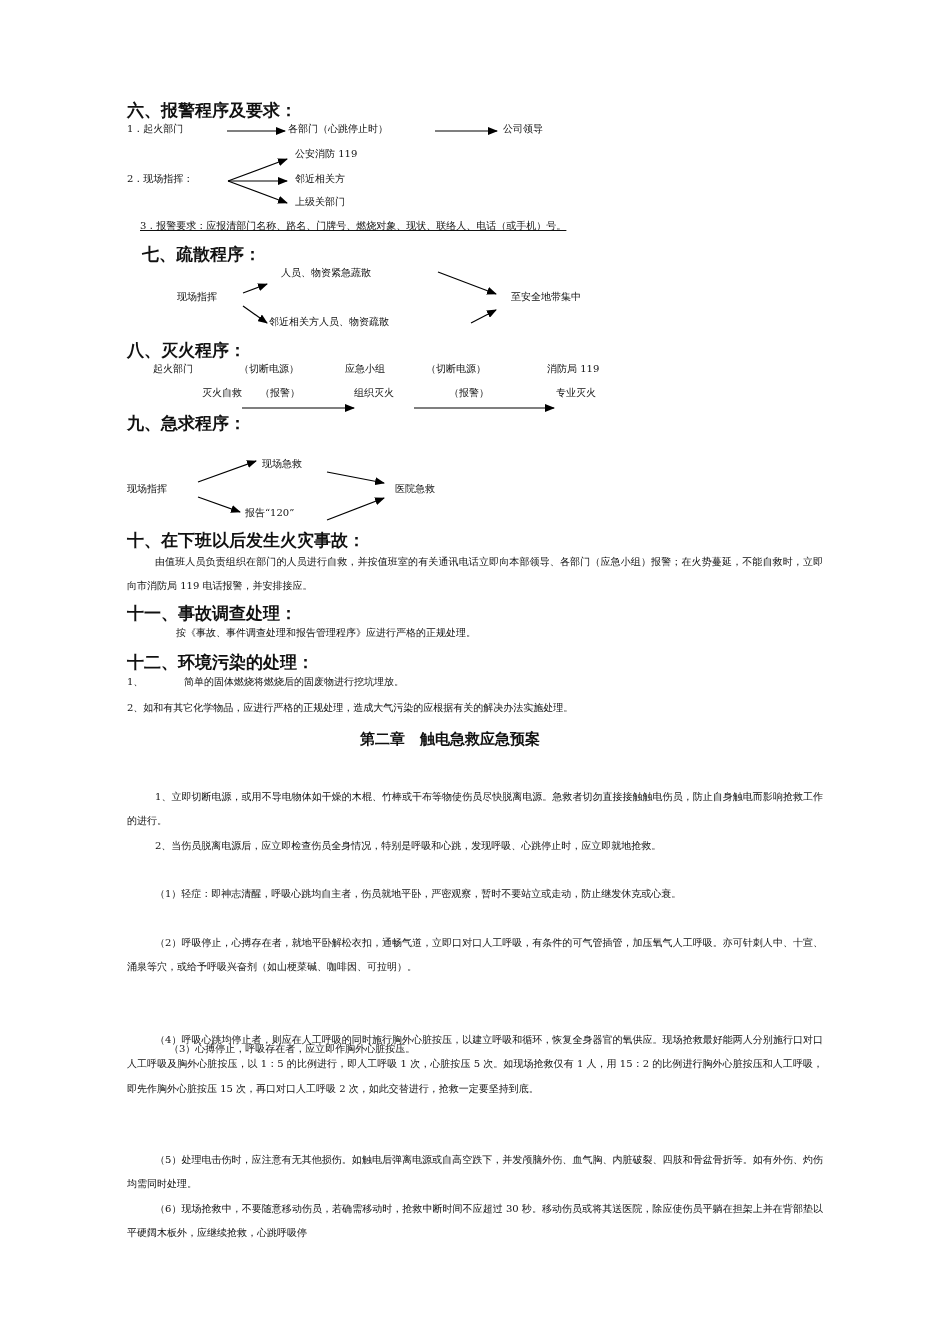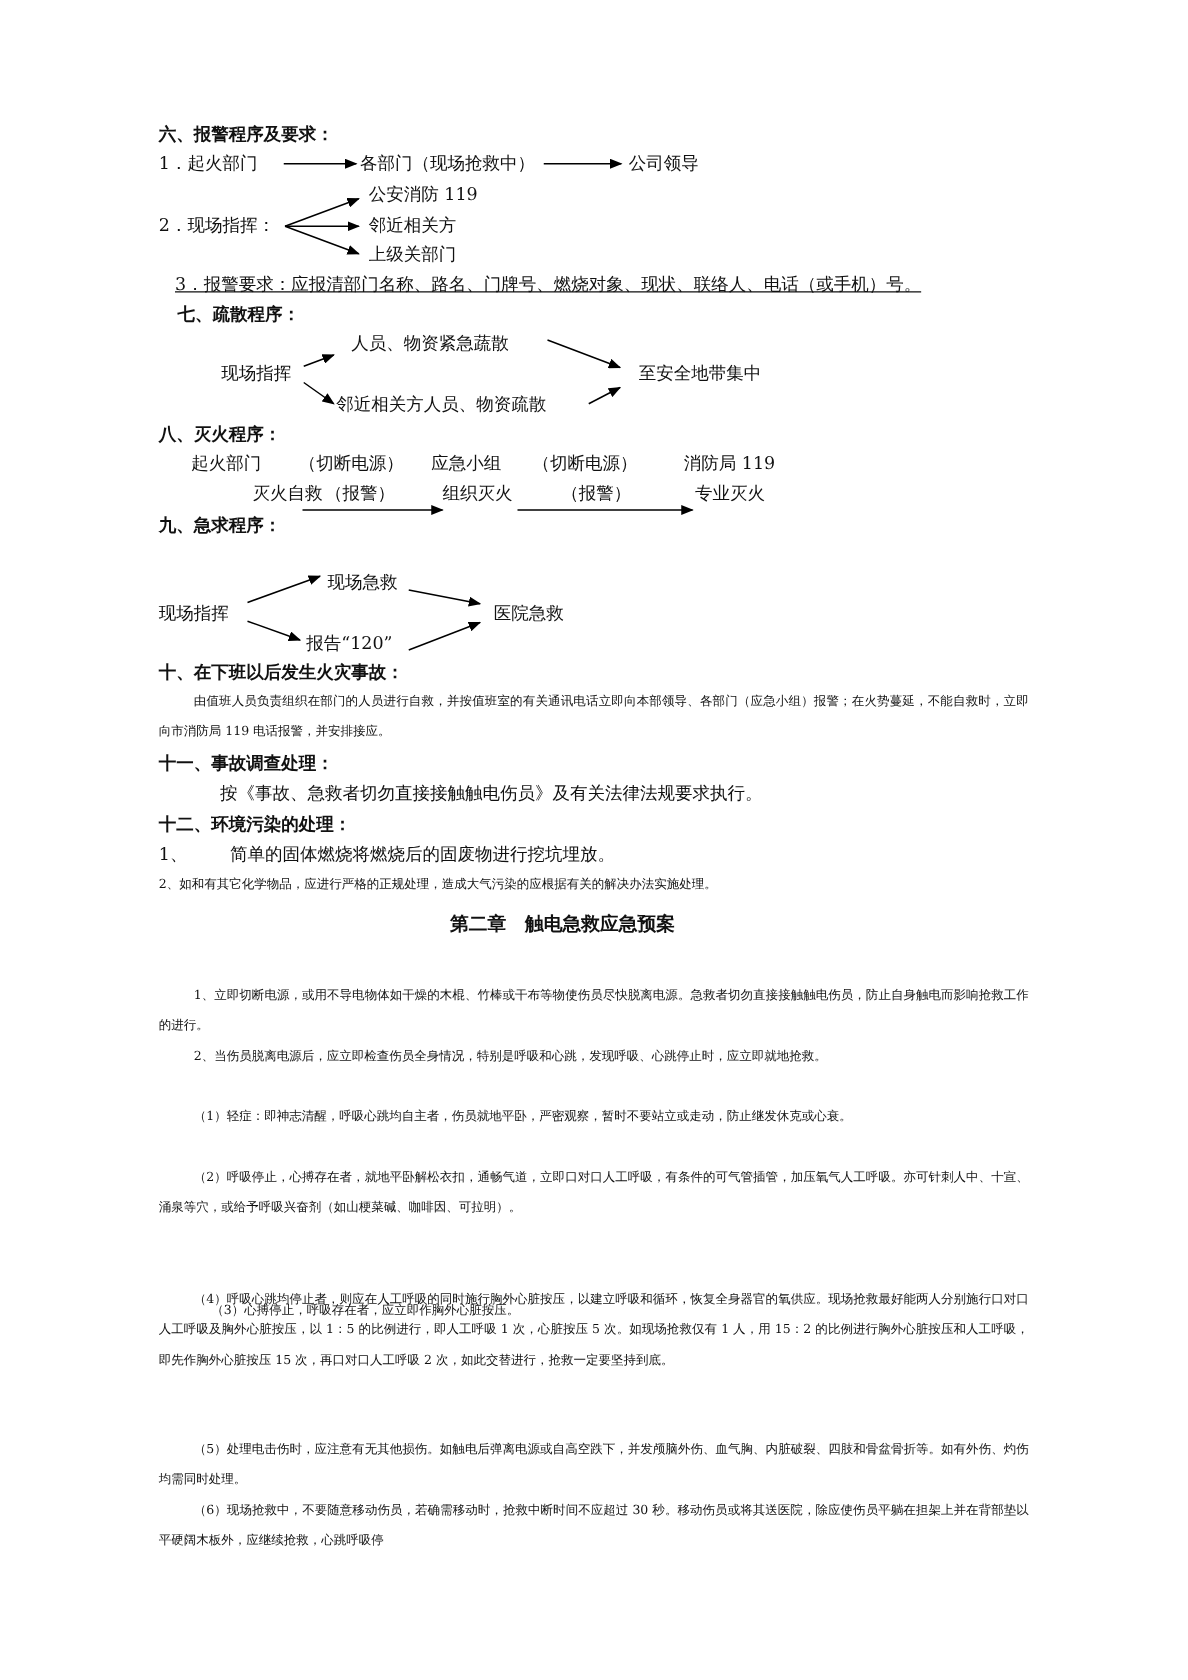--- a/index.html
+++ b/index.html
@@ -1,20 +1,20 @@
 <!DOCTYPE html>
 <html><head>
 <meta charset="utf-8">
 <style>
   html, body { margin: 0; padding: 0; background: #ffffff; }
   body { width: 950px; height: 1344px; position: relative; overflow: hidden;
          font-family: "DejaVu Serif", "Liberation Serif", serif; color: #111; }
   .abs { position: absolute; white-space: nowrap; }
-  .h { font-family: "DejaVu Sans", "Liberation Sans", sans-serif; font-weight: bold; font-size: 14px; }
-  .t { font-size: 14px; }
+  .h { font-family: "DejaVu Sans", "Liberation Sans", sans-serif; font-weight: bold; font-size: 17px; }
+  .t { font-size: 10px; }
   .para { position: absolute; left: 127px; width: 696px; font-size: 10px; line-height: 24.4px;
           text-align: justify; text-indent: 28px; }
   .para.noind { text-indent: 0; }
   .para.ind2 { text-indent: 42px; }
   svg.arrows { position: absolute; left: 0; top: 0; }
   .chapter { font-family: "DejaVu Sans", "Liberation Sans", sans-serif; font-weight: bold; font-size: 15px; }
 </style>
 </head>
 <body>
 
@@ -43,21 +43,21 @@
 
     <line x1="198" y1="482" x2="256" y2="461" marker-end="url(#ah)"></line>
     <line x1="198" y1="497" x2="240" y2="512" marker-end="url(#ah)"></line>
     <line x1="327" y1="472" x2="384" y2="483" marker-end="url(#ah)"></line>
     <line x1="327" y1="520" x2="384" y2="498" marker-end="url(#ah)"></line>
   </g>
 </svg>
 
 <div class="abs h" style="left:127px; top:99px;">六、报警程序及要求：</div>
 <div class="abs t" style="left:127px; top:122px;">1．起火部门</div>
-<div class="abs t" style="left:288px; top:122px;">各部门（现场抢救中）</div>
+<div class="abs t" style="left:288px; top:122px;">各部门（心跳停止时）</div>
 <div class="abs t" style="left:503px; top:122px;">公司领导</div>
 <div class="abs t" style="left:127px; top:172px;">2．现场指挥：</div>
 <div class="abs t" style="left:295px; top:147px;">公安消防 119</div>
 <div class="abs t" style="left:295px; top:172px;">邻近相关方</div>
 <div class="abs t" style="left:295px; top:195px;">上级关部门</div>
 <div class="abs t" style="left:140px; top:219px;text-decoration:underline;">3．报警要求：应报清部门名称、路名、门牌号、燃烧对象、现状、联络人、电话（或手机）号。</div>
 
 <div class="abs h" style="left:142px; top:243px;">七、疏散程序：</div>
 <div class="abs t" style="left:177px; top:290px;">现场指挥</div>
 <div class="abs t" style="left:281px; top:266px;">人员、物资紧急蔬散</div>
@@ -79,21 +79,21 @@
 <div class="abs h" style="left:127px; top:412px;">九、急求程序：</div>
 <div class="abs t" style="left:127px; top:482px;">现场指挥</div>
 <div class="abs t" style="left:262px; top:457px;">现场急救</div>
 <div class="abs t" style="left:245px; top:506px;">报告“120”</div>
 <div class="abs t" style="left:395px; top:482px;">医院急救</div>
 
 <div class="abs h" style="left:127px; top:529px;">十、在下班以后发生火灾事故：</div>
 <div class="para" style="top:550px;">由值班人员负责组织在部门的人员进行自救，并按值班室的有关通讯电话立即向本部领导、各部门（应急小组）报警；在火势蔓延，不能自救时，立即向市消防局 119 电话报警，并安排接应。</div>
 
 <div class="abs h" style="left:127px; top:602px;">十一、事故调查处理：</div>
-<div class="abs t" style="left:176px; top:626px;">按《事故、急救者切勿直接接触触电伤员》及有关法律法规要求执行。</div>
+<div class="abs t" style="left:176px; top:626px;">按《事故、事件调查处理和报告管理程序》应进行严格的正规处理。</div>
 
 <div class="abs h" style="left:127px; top:651px;">十二、环境污染的处理：</div>
 <div class="abs t" style="left:127px; top:675px;">1、</div>
 <div class="abs t" style="left:184px; top:675px;">简单的固体燃烧将燃烧后的固废物进行挖坑埋放。</div>
 <div class="para noind" style="top:696px;">2、如和有其它化学物品，应进行严格的正规处理，造成大气污染的应根据有关的解决办法实施处理。</div>
 
 <div class="abs chapter" style="left:360px; top:730px;">第二章　触电急救应急预案</div>
 <div class="para" style="top:785px;">1、立即切断电源，或用不导电物体如干燥的木棍、竹棒或干布等物使伤员尽快脱离电源。急救者切勿直接接触触电伤员，防止自身触电而影响抢救工作的进行。</div>
 <div class="para" style="top:834px;">2、当伤员脱离电源后，应立即检查伤员全身情况，特别是呼吸和心跳，发现呼吸、心跳停止时，应立即就地抢救。</div>
 <div class="para" style="top:882px;">（1）轻症：即神志清醒，呼吸心跳均自主者，伤员就地平卧，严密观察，暂时不要站立或走动，防止继发休克或心衰。</div>

